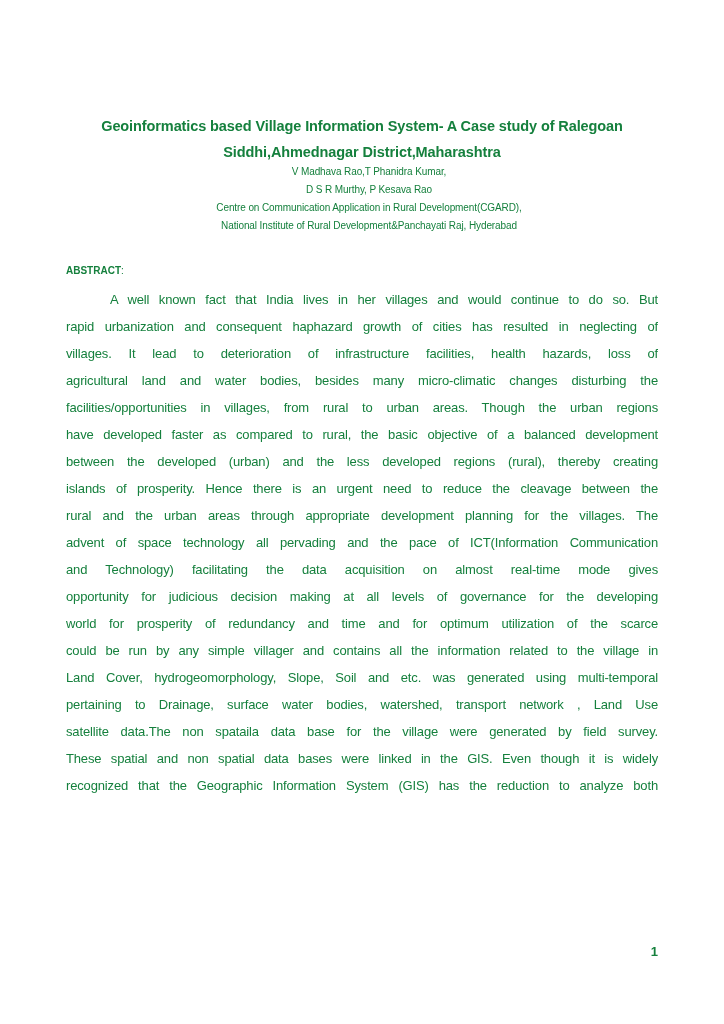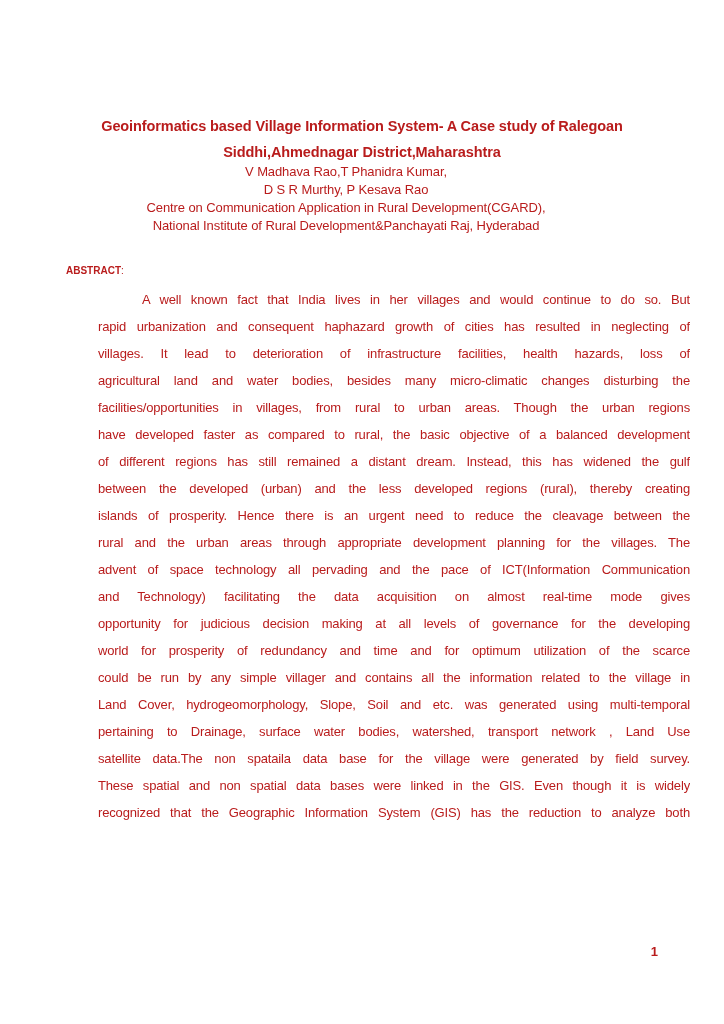--- a/index.html
+++ b/index.html
@@ -6,41 +6,41 @@
     margin: 0;
     padding: 0;
     background: #ffffff;
   }
   .page {
     position: relative;
     width: 724px;
     height: 1024px;
     background: #ffffff;
     font-family: "Liberation Sans", "DejaVu Sans", sans-serif;
-    color: #b91c1c;
+    color: #15803d;
     overflow: hidden;
   }
   .title-block {
     position: absolute;
     top: 113px;
     left: 66px;
     width: 592px;
     text-align: center;
     font-weight: bold;
     font-size: 14.5px;
     line-height: 26px;
     letter-spacing: -0.1px;
   }
   .byline-block {
     position: absolute;
     top: 163px;
-    left: 50px;
+    left: 73px;
     width: 592px;
     text-align: center;
-    font-size: 13px;
+    font-size: 10px;
     line-height: 18px;
     letter-spacing: -0.1px;
   }
   .abstract-heading {
     position: absolute;
     top: 262px;
     left: 66px;
     width: 592px;
     font-size: 10px;
     line-height: 18px;
@@ -48,21 +48,20 @@
   .abstract-heading .hd {
     font-weight: bold;
   }
   .abstract-body {
     position: absolute;
     top: 286px;
     left: 66px;
     width: 592px;
     font-size: 13px;
     letter-spacing: -0.15px;
-    margin-left: 32px;
   }
   .bline {
     height: 27px;
     line-height: 27px;
     overflow: hidden;
     text-align: justify;
     text-align-last: justify;
     white-space: normal;
   }
   .bline.first {
@@ -98,21 +97,20 @@
     <span class="hd">ABSTRACT</span><span>:</span>
   </div>
 
   <div class="abstract-body">
     <div class="bline first">A well known fact that India lives in her villages and would continue to do so. But</div>
     <div class="bline">rapid urbanization and consequent haphazard growth of cities has resulted in neglecting of</div>
     <div class="bline">villages. It lead to deterioration of infrastructure facilities, health hazards, loss of</div>
     <div class="bline">agricultural land and water bodies, besides many micro-climatic changes disturbing the</div>
     <div class="bline">facilities/opportunities in villages, from rural to urban areas. Though the urban regions</div>
     <div class="bline">have developed faster as compared to rural, the basic objective of a balanced development</div>
-    <div class="bline">of different regions has still remained a distant dream. Instead, this has widened the gulf</div>
     <div class="bline">between the developed (urban) and the less developed regions (rural), thereby creating</div>
     <div class="bline">islands of prosperity. Hence there is an urgent need to reduce the cleavage between the</div>
     <div class="bline">rural and the urban areas through appropriate development planning for the villages. The</div>
     <div class="bline">advent of space technology all pervading and the pace of ICT(Information Communication</div>
     <div class="bline">and Technology) facilitating the data acquisition on almost real-time mode gives</div>
     <div class="bline">opportunity for judicious decision making at all levels of governance for the developing</div>
     <div class="bline">world for prosperity of redundancy and time and for optimum utilization of the scarce</div>
     <div class="bline">could be run by any simple villager and contains all the information related to the village in</div>
     <div class="bline">Land Cover, hydrogeomorphology, Slope, Soil and etc. was generated using multi-temporal</div>
     <div class="bline">pertaining to Drainage, surface water bodies, watershed, transport network , Land Use</div>

